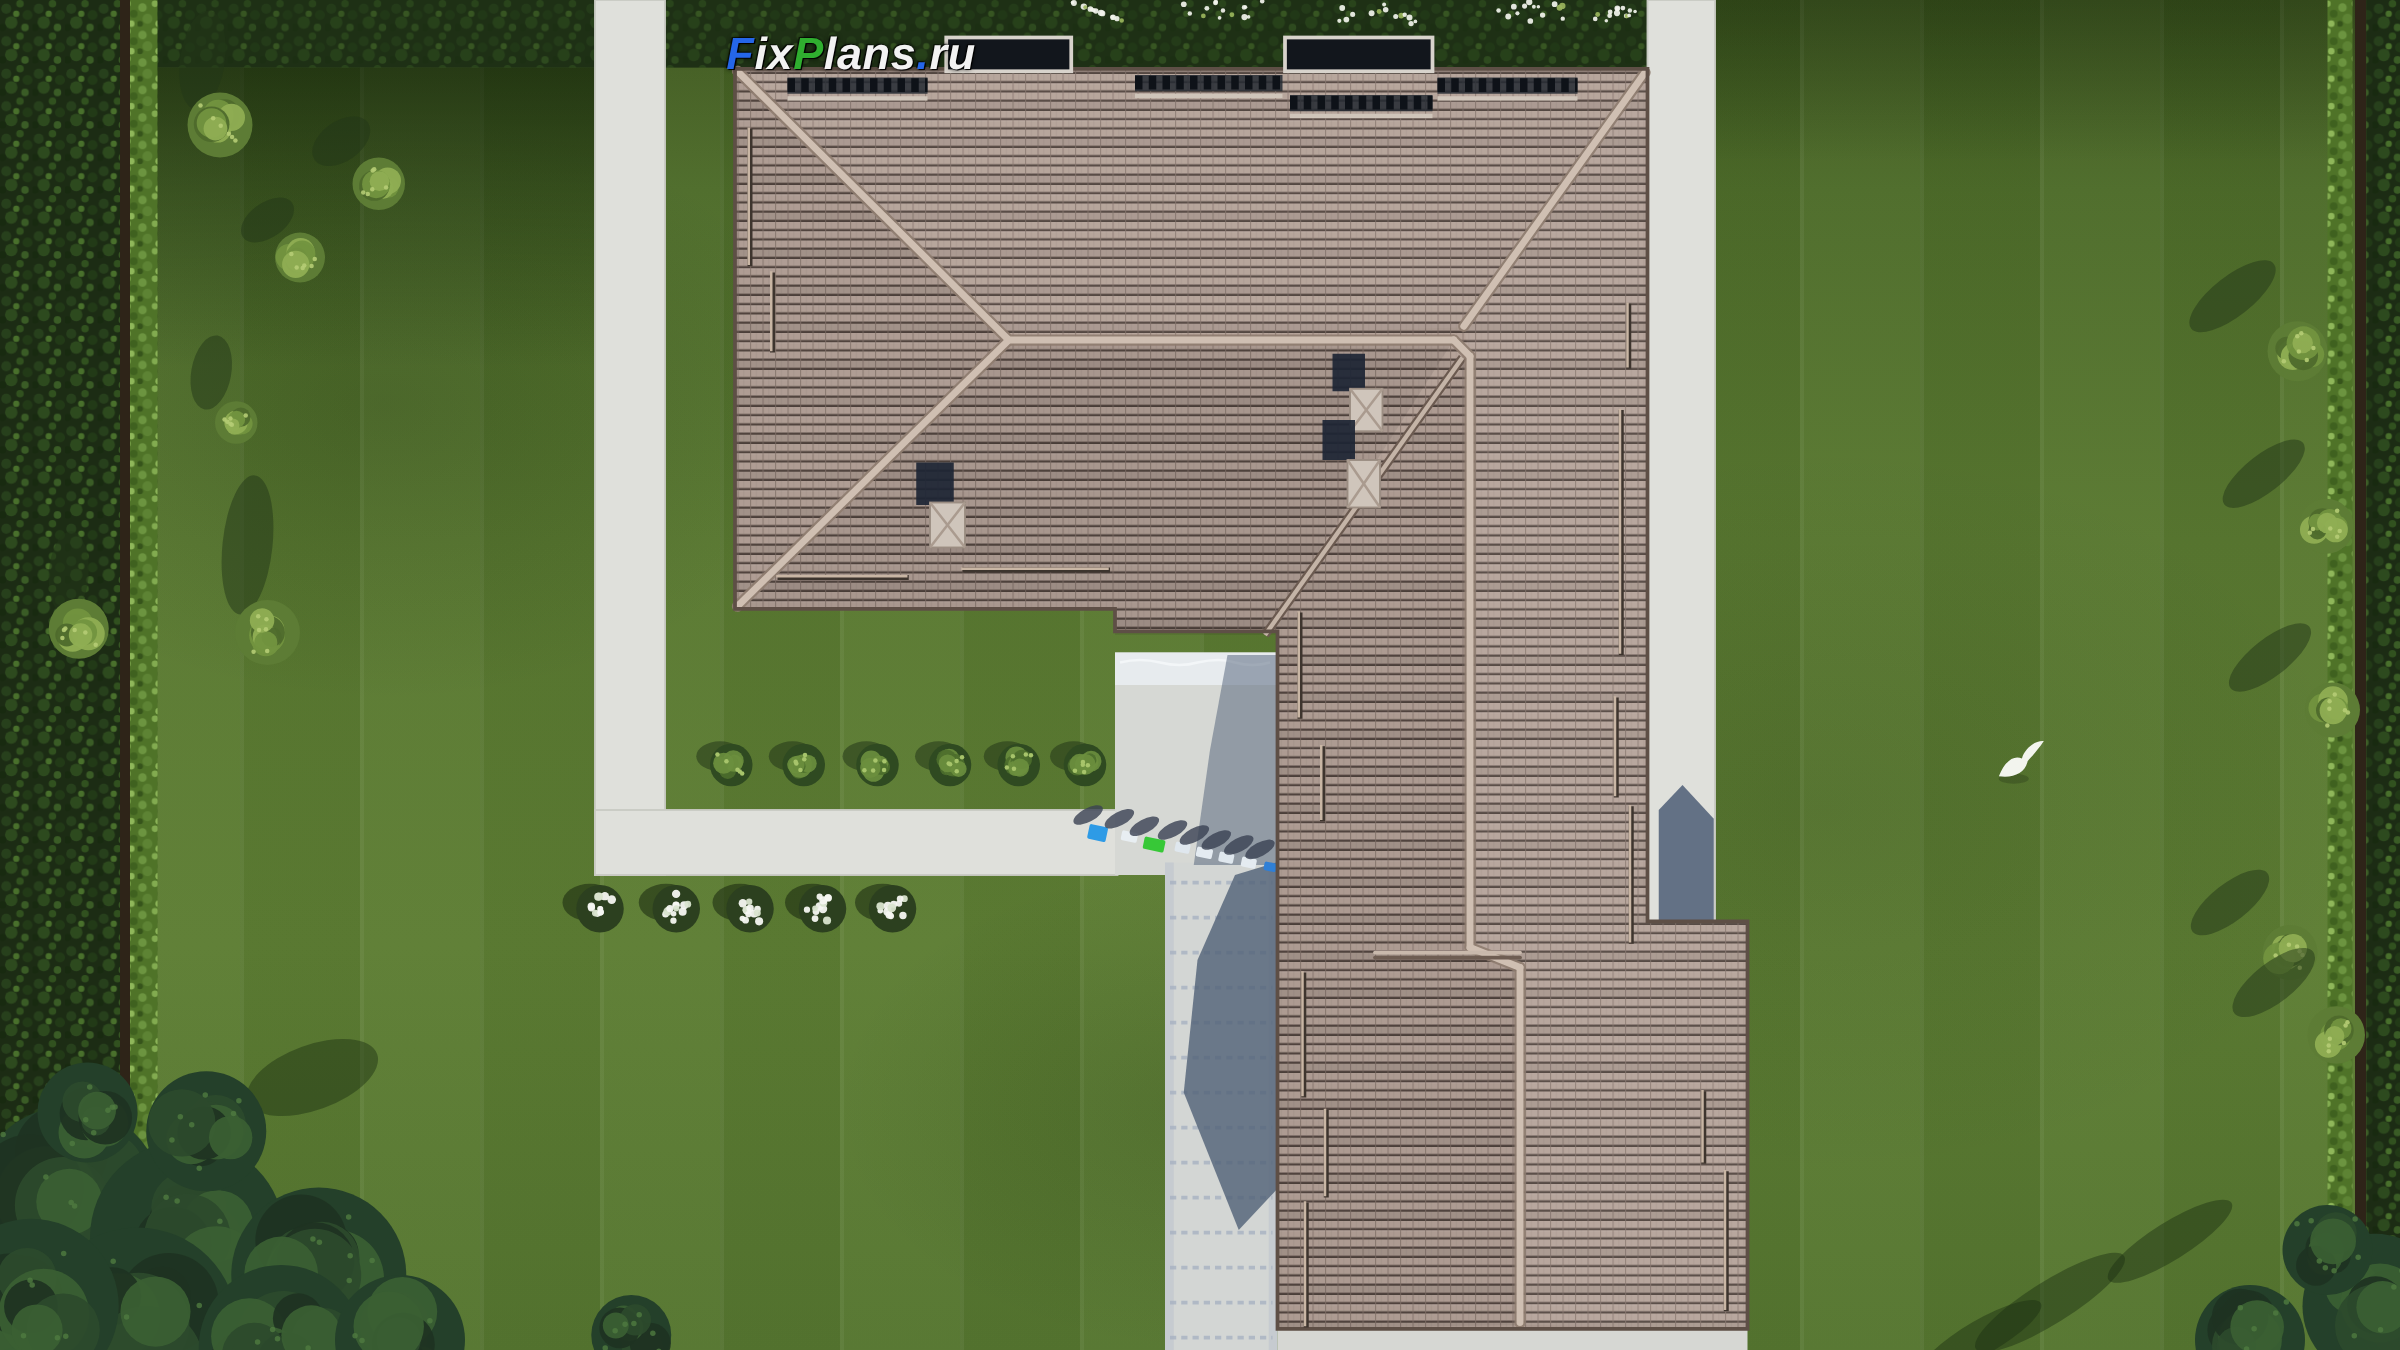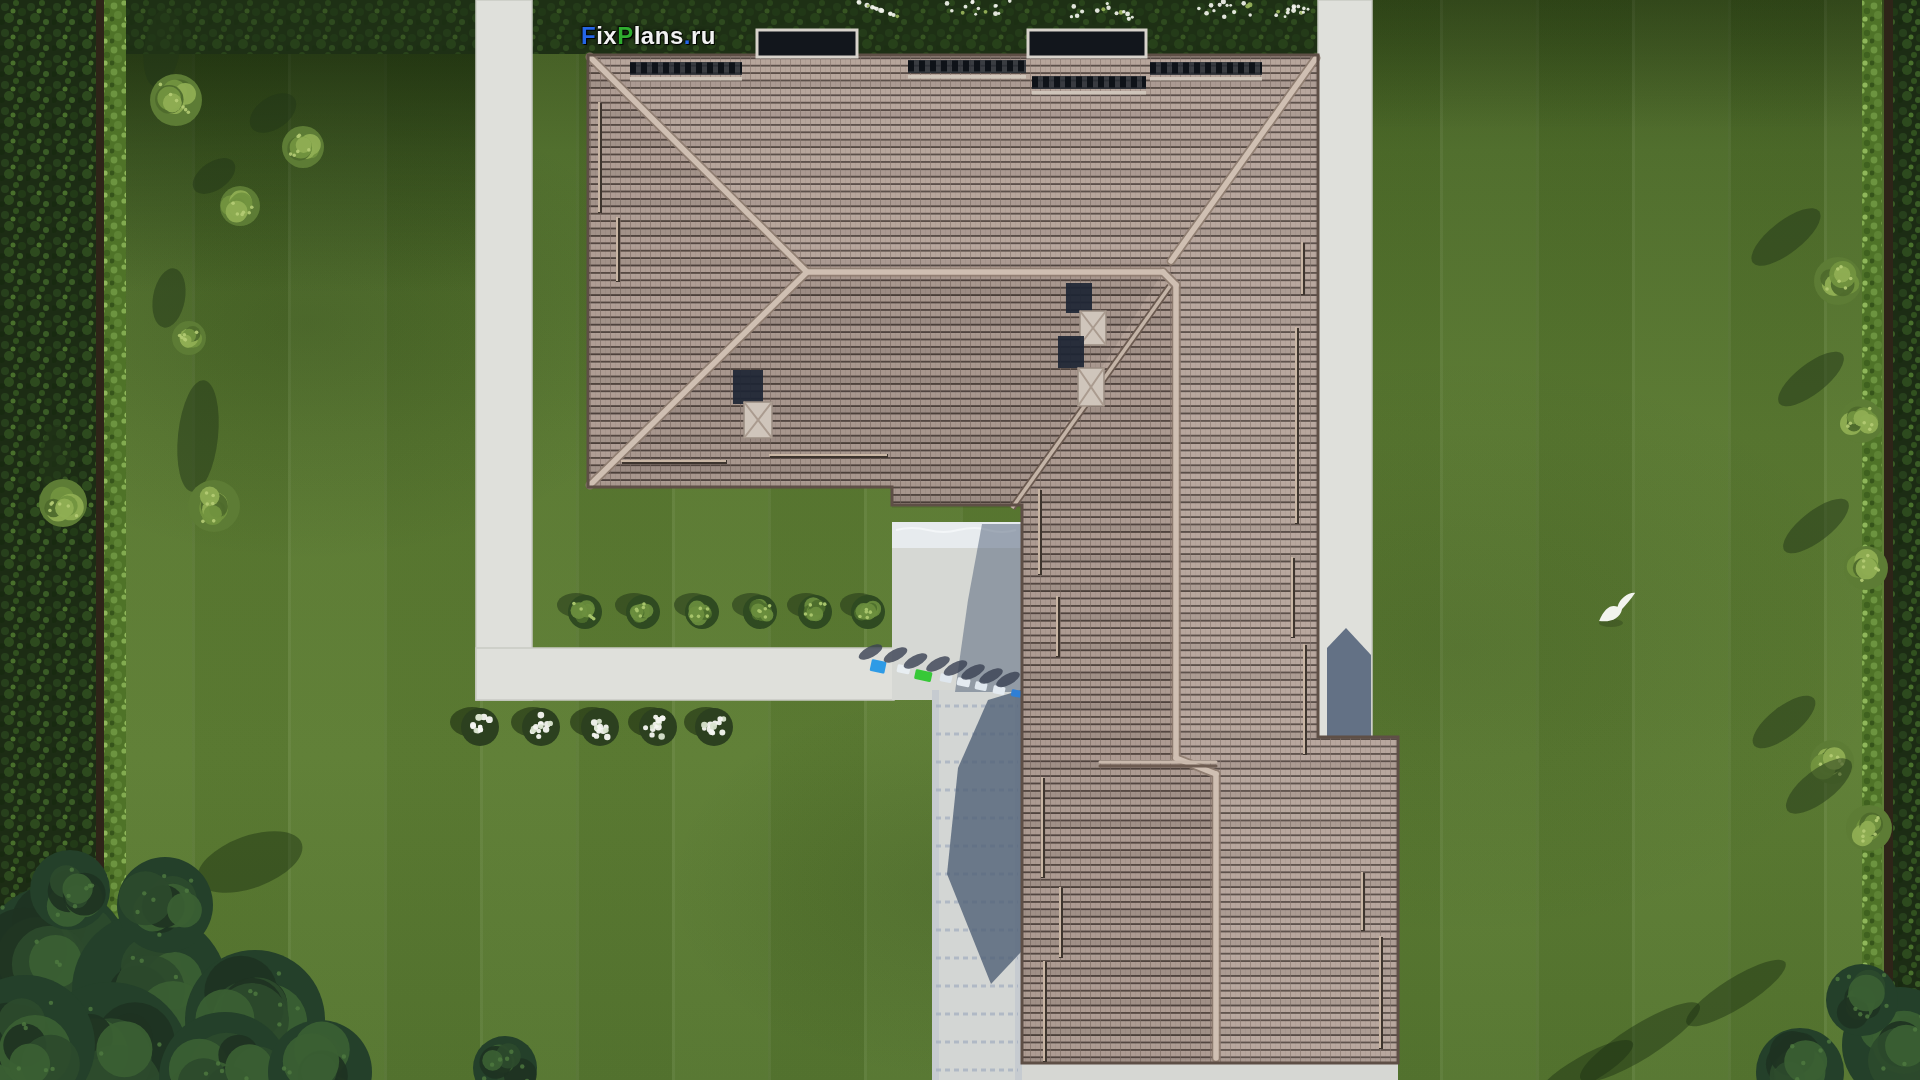--- a/index.html
+++ b/index.html
@@ -10,23 +10,24 @@
       radial-gradient(520px 340px at 16% 30%, rgba(10,25,5,.16), transparent 70%),
       radial-gradient(620px 420px at 76% 60%, rgba(15,30,8,.10), transparent 70%),
       radial-gradient(420px 280px at 50% 82%, rgba(12,28,6,.12), transparent 70%),
       repeating-linear-gradient(90deg, rgba(255,255,255,.05) 0 3px, rgba(255,255,255,0) 3px 96px),
       repeating-linear-gradient(90deg, rgba(10,26,6,.05) 0 96px, rgba(255,255,255,.02) 96px 192px),
       linear-gradient(180deg,#3e571f 0%,#4e6c2a 14%,#5a7931 40%,#5e7e34 70%,#567630 100%);
   }
   .scene > svg{position:absolute;inset:0;}
   #logo{
     position:absolute;left:581px;top:22px;
-    font-size:24px;font-weight:bold;letter-spacing:.5px;white-space:nowrap;
+    font-size:36px;font-weight:bold;letter-spacing:.5px;white-space:nowrap;
     text-shadow:0 0 4px rgba(0,0,0,.95),1px 1px 0 rgba(0,0,0,.9),-1px -1px 0 rgba(0,0,0,.6);
     user-select:none;
+    font-style:italic;
   }
 </style>
 </head>
 <body>
 
 <div class="scene">
 
 <svg width="1920" height="1080" viewBox="0 0 1920 1080">
   <defs>
     <pattern id="fol" width="26" height="26" patternUnits="userSpaceOnUse">

